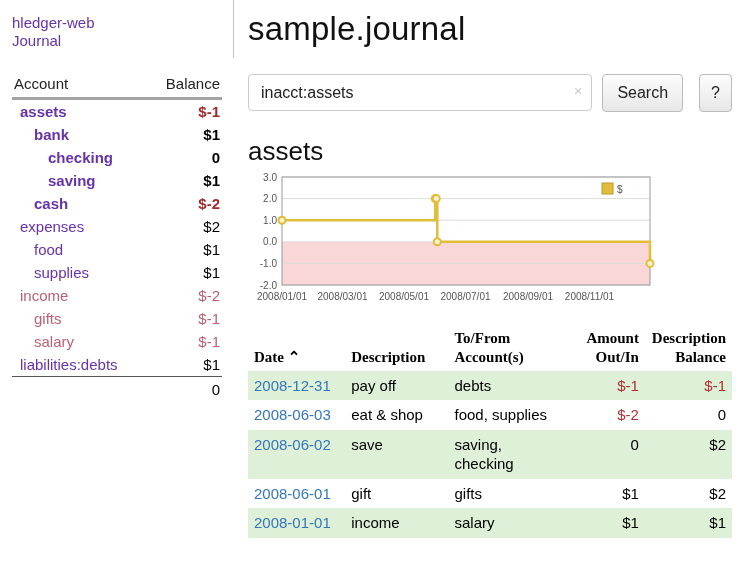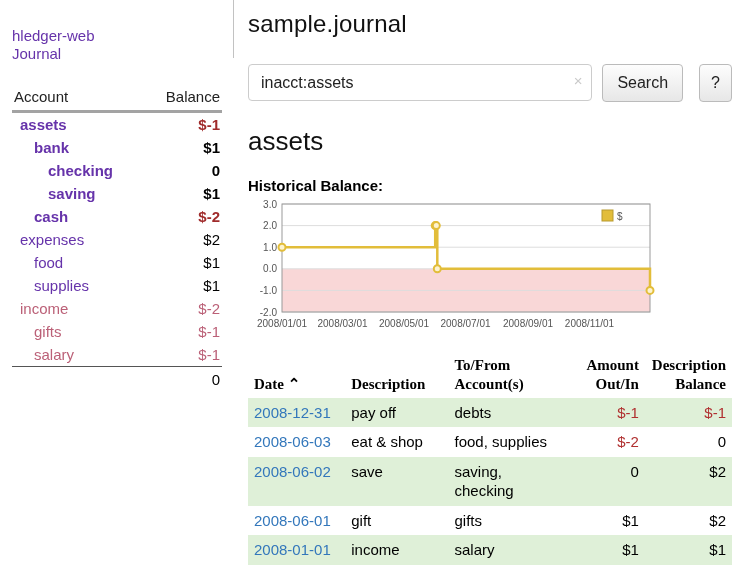--- a/index.html
+++ b/index.html
@@ -4,42 +4,42 @@
 <style>
   html,body{margin:0;padding:0;}
   body{
     width:742px;height:582px;position:relative;overflow:hidden;
     background:#fff;color:#000;
     font-family:"Liberation Sans", sans-serif;
   }
   a{text-decoration:none;color:#6633aa;cursor:pointer;}
 
   
-  .sidebar{position:absolute;left:0;top:17px;width:234px;padding:10px 12px;box-sizing:border-box;}
+  .sidebar{position:absolute;left:0;top:4px;width:234px;padding:10px 12px;box-sizing:border-box;}
   .app-title{font-size:15px;display:inline-block;}
   .journal-link{display:block;font-size:15px;}
   .top-divider{position:absolute;left:233px;top:0;width:1px;height:58px;background:#c2c2c2;}
 
   table.accounts{width:100%;border-collapse:collapse;margin-top:24px;font-size:15px;}
   .accounts th{font-weight:400;text-align:left;padding:2px 2px 5px;border-bottom:3px solid #a3a3a3;color:#222;}
   .accounts th.r{text-align:right;}
   .accounts td{padding:3px 2px;white-space:nowrap;}
   .accounts td.bal{text-align:right;color:#000;}
   .accounts .lvl1{padding-left:8px;}
   .accounts .lvl2{padding-left:22px;}
   .accounts .lvl3{padding-left:36px;}
   .accounts .b{font-weight:700;}
   .accounts td.bal.neg{color:#a02b2b;}
   .accounts a.faded{color:#bb6077;}
   .accounts td.bal.faded{color:#bb6077;}
   .accounts tfoot td{border-top:1px solid #555;padding-top:4px;text-align:right;}
 
   
   .main{position:absolute;left:248px;top:0;width:484px;}
-  h1.page-title{font-size:24px;font-weight:400;margin:10px 0 0;color:#111;letter-spacing:.2px;}
+  h1.page-title{font-size:33px;font-weight:400;margin:10px 0 0;color:#111;letter-spacing:.2px;}
   .search-row{margin-top:26px;display:flex;}
   .search-box{position:relative;width:356px;}
   .search-box input{
     width:100%;box-sizing:border-box;height:37px;border:1px solid #ccc;border-radius:4px;
     font-size:16px;padding:6px 28px 6px 12px;color:#222;font-family:inherit;outline:none;
   }
   .clear-icon{position:absolute;right:10px;top:9px;color:#c9c9c9;font-size:15px;line-height:1;}
   .btn{
     margin-left:10px;height:38px;padding:0 14px;font-size:16px;cursor:pointer;
     border:1px solid #bbb;border-radius:4px;background:linear-gradient(#fdfdfd,#e7e7e7);
@@ -116,20 +116,24 @@
           <td class="bal neg faded">$-2</td>
         </tr>
         <tr>
           <td class="lvl2"><a class="faded">gifts</a></td>
           <td class="bal neg faded">$-1</td>
         </tr>
         <tr>
           <td class="lvl2"><a class="faded">salary</a></td>
           <td class="bal neg faded">$-1</td>
         </tr>
+        <tr>
+          <td class="lvl1"><a class="">liabilities:debts</a></td>
+          <td class="bal">$1</td>
+        </tr>
       </tbody>
     <tfoot>
       <tr>
         <td></td>
         <td>0</td>
       </tr>
     </tfoot>
   </table>
 </aside>
 
@@ -140,21 +144,20 @@
     <div class="search-box">
       <input type="text" value="inacct:assets" style="">
       <span class="clear-icon">×</span>
     </div>
     <button class="btn">Search</button>
     <button class="btn help">?</button>
   </div>
 
   <h2 class="acct-heading">assets</h2>
 
-  <div class="chart-label">Historical Balance:</div>
 
   <svg class="chart" width="412" height="142">
       <rect x="34" y="70.8" width="368" height="43.2" fill="#f9d7d7"></rect>
       <line x1="34" x2="402" y1="6.0" y2="6.0" stroke="#ddd"></line>
       <text class="tick" x="29" y="9.5" text-anchor="end">3.0</text>
       <line x1="34" x2="402" y1="27.6" y2="27.6" stroke="#ddd"></line>
       <text class="tick" x="29" y="31.1" text-anchor="end">2.0</text>
       <line x1="34" x2="402" y1="49.2" y2="49.2" stroke="#ddd"></line>
       <text class="tick" x="29" y="52.7" text-anchor="end">1.0</text>
       <line x1="34" x2="402" y1="70.8" y2="70.8" stroke="#ddd"></line>

